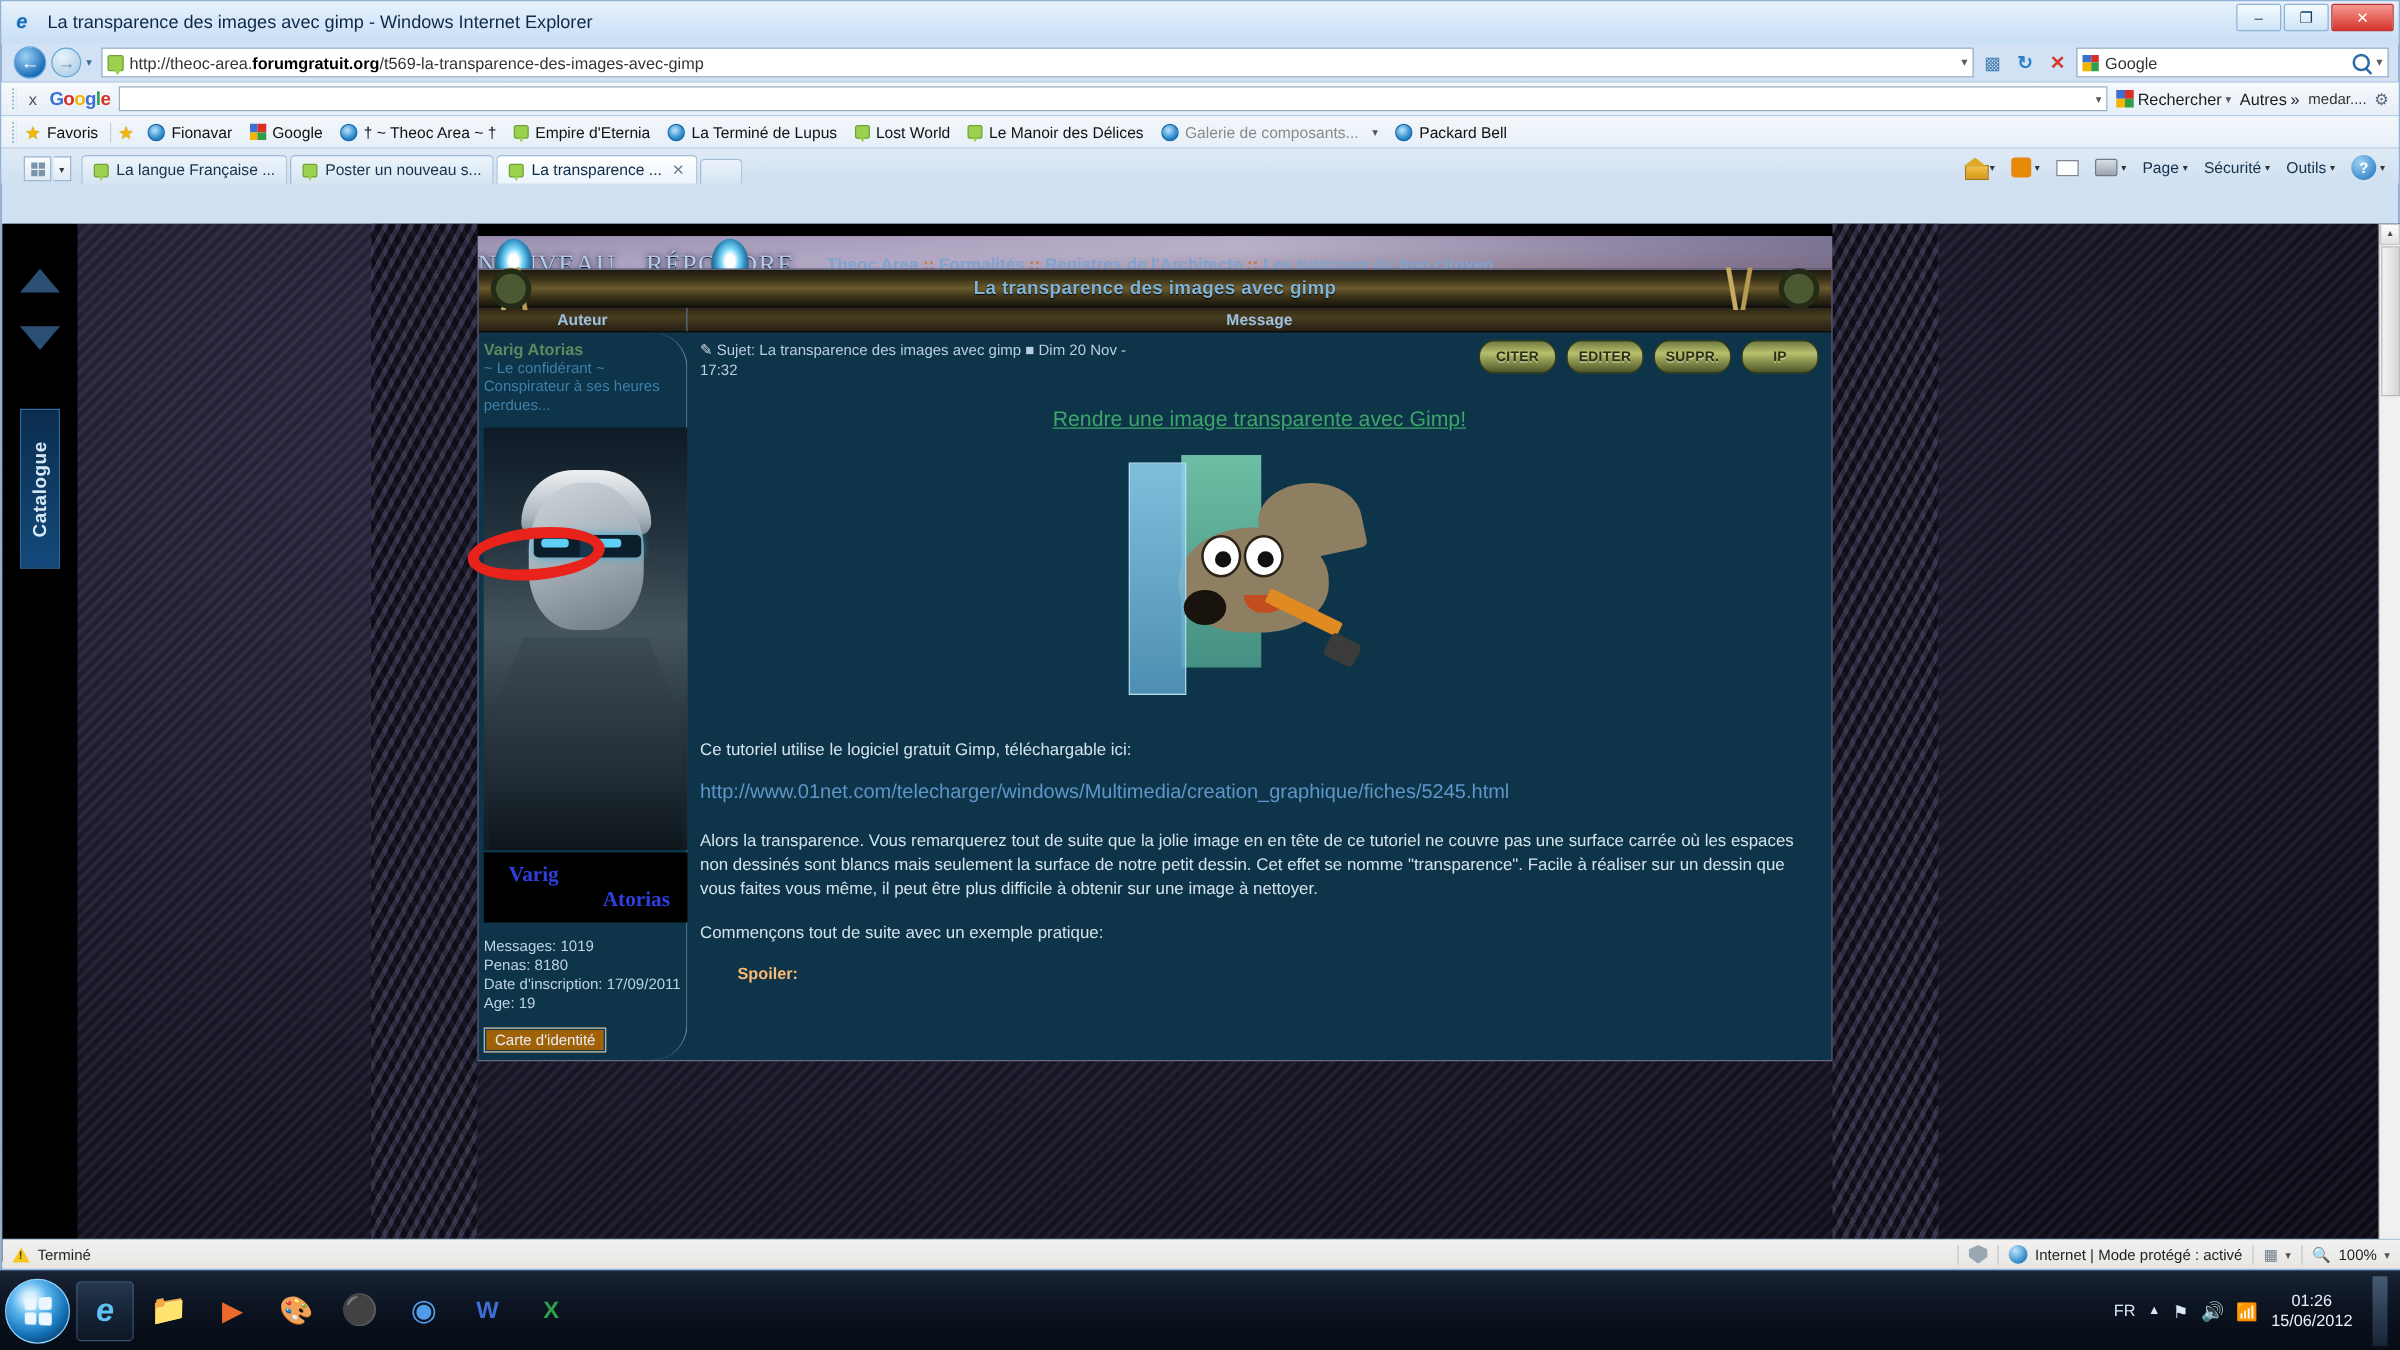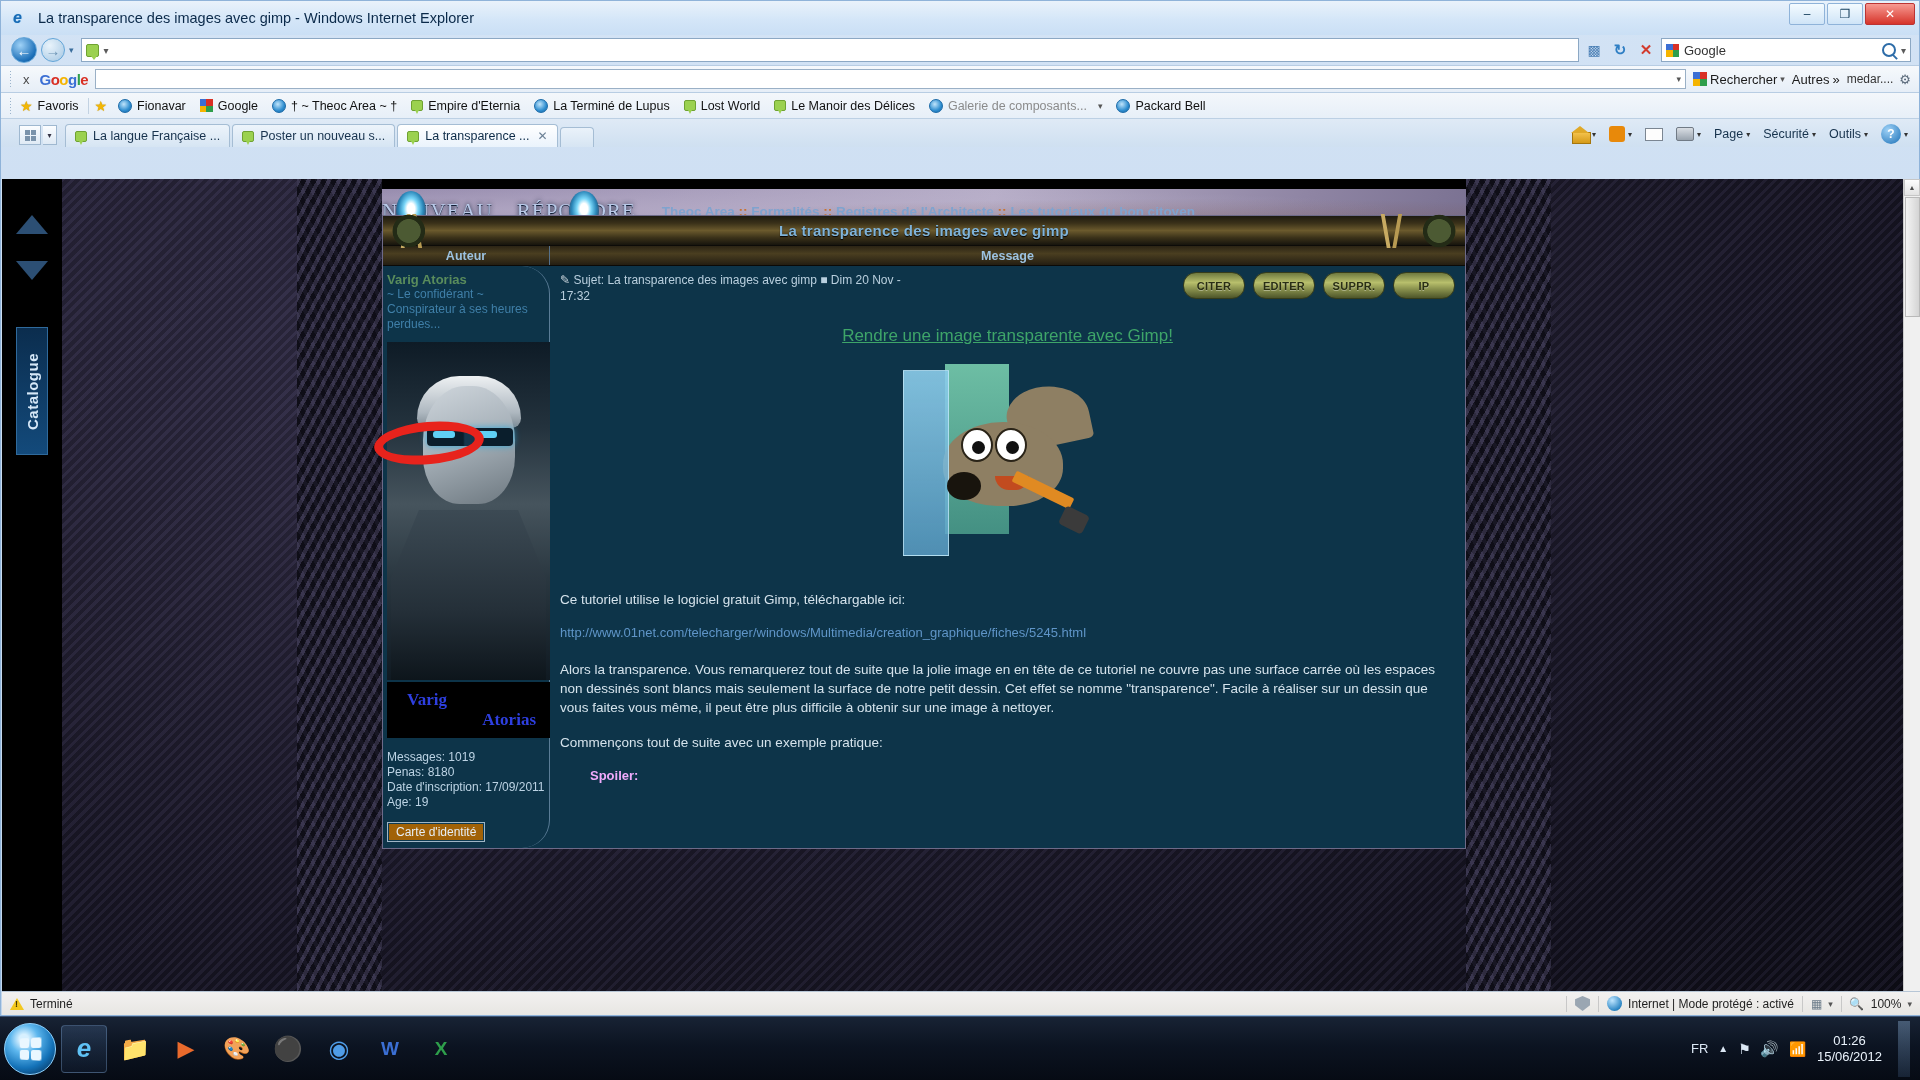--- a/index.html
+++ b/index.html
@@ -324,22 +324,22 @@
   .wilber-eye { position:absolute; top:64px; width:32px; height:34px; border-radius:50%;
     background:#fff; border:2px solid #2a2418; }
   .wilber-eye.l { left:58px; } .wilber-eye.r { left:92px; }
   .wilber-eye i { position:absolute; left:9px; top:11px; width:13px; height:13px; border-radius:50%; background:#111; }
   .wilber-nose { position:absolute; left:44px; top:108px; width:34px; height:28px; border-radius:50%; background:#18140d; }
   .wilber-mouth { position:absolute; left:92px; top:112px; width:34px; height:14px; border-radius:0 0 18px 18px; background:#c24b1f; }
   .brush-handle { position:absolute; left:108px; top:120px; width:64px; height:12px; background:#e08a22; transform:rotate(26deg); border-radius:2px;}
   .brush-tip { position:absolute; left:158px; top:146px; width:26px; height:20px; background:#3b3b3b; transform:rotate(26deg); border-radius:4px;}
 
   .p { color:#d5e3ec; font-size:13.5px; line-height:19px; margin:0 0 16px 0; }
-  .lnk { color:#5f95c8; font-size:13px; text-decoration:none; }
-  #spoiler { color:#f0abfc; font-size:13px; font-weight:bold; margin-left:30px; }
+  .lnk { color:#5f95c8; font-size:16px; text-decoration:none; }
+  #spoiler { color:#fdba74; font-size:13px; font-weight:bold; margin-left:30px; }
 
   
   #pagescroll { position:absolute; right:0; top:0; width:17px; bottom:0; background:#f0f0f0; border-left:1px solid #cdcdcd;}
   #pagescroll .arw { height:17px; background:linear-gradient(180deg,#fdfdfd,#e2e2e2); border:1px solid #c6c6c6;
      display:flex;align-items:center;justify-content:center;font-size:7px;color:#4c4c4c;}
   #pagescroll .thumb { position:absolute; top:18px; left:1px; width:15px; height:120px;
      background:linear-gradient(90deg,#f4f4f4,#d4d4d4); border:1px solid #b9b9b9;}
   #pagescroll .arw.bot { position:absolute; bottom:0; left:0; right:0; }
 
   
@@ -403,20 +403,21 @@
       <div class="winbtn close">✕</div>
     </div>
   </div>
 
   <div id="addr-row">
     <div class="navcircle">←</div>
     <div class="navcircle fwd">→</div>
     <div class="navdrop">▾</div>
     <div id="urlbar">
       <span class="rssbox"></span>
+      <span id="url-text"><span>http://theoc-area.</span><b>forumgratuit.org</b><span>/t569-la-transparence-des-images-avec-gimp</span></span>
       <span class="urlchev">▾</span>
     </div>
     <div class="ic-btn" style="color:#4a7fb5;font-size:14px">▩</div>
     <div class="ic-btn" style="color:#2f7fc4;font-size:15px;font-weight:bold">↻</div>
     <div class="ic-btn" style="color:#d23b2e;font-size:15px;font-weight:bold">✕</div>
     <div id="searchbox">
       <span class="gmini">
           <i style="background:#3b6fd4"></i>
           <i style="background:#d93025"></i>
           <i style="background:#f5b400"></i>

